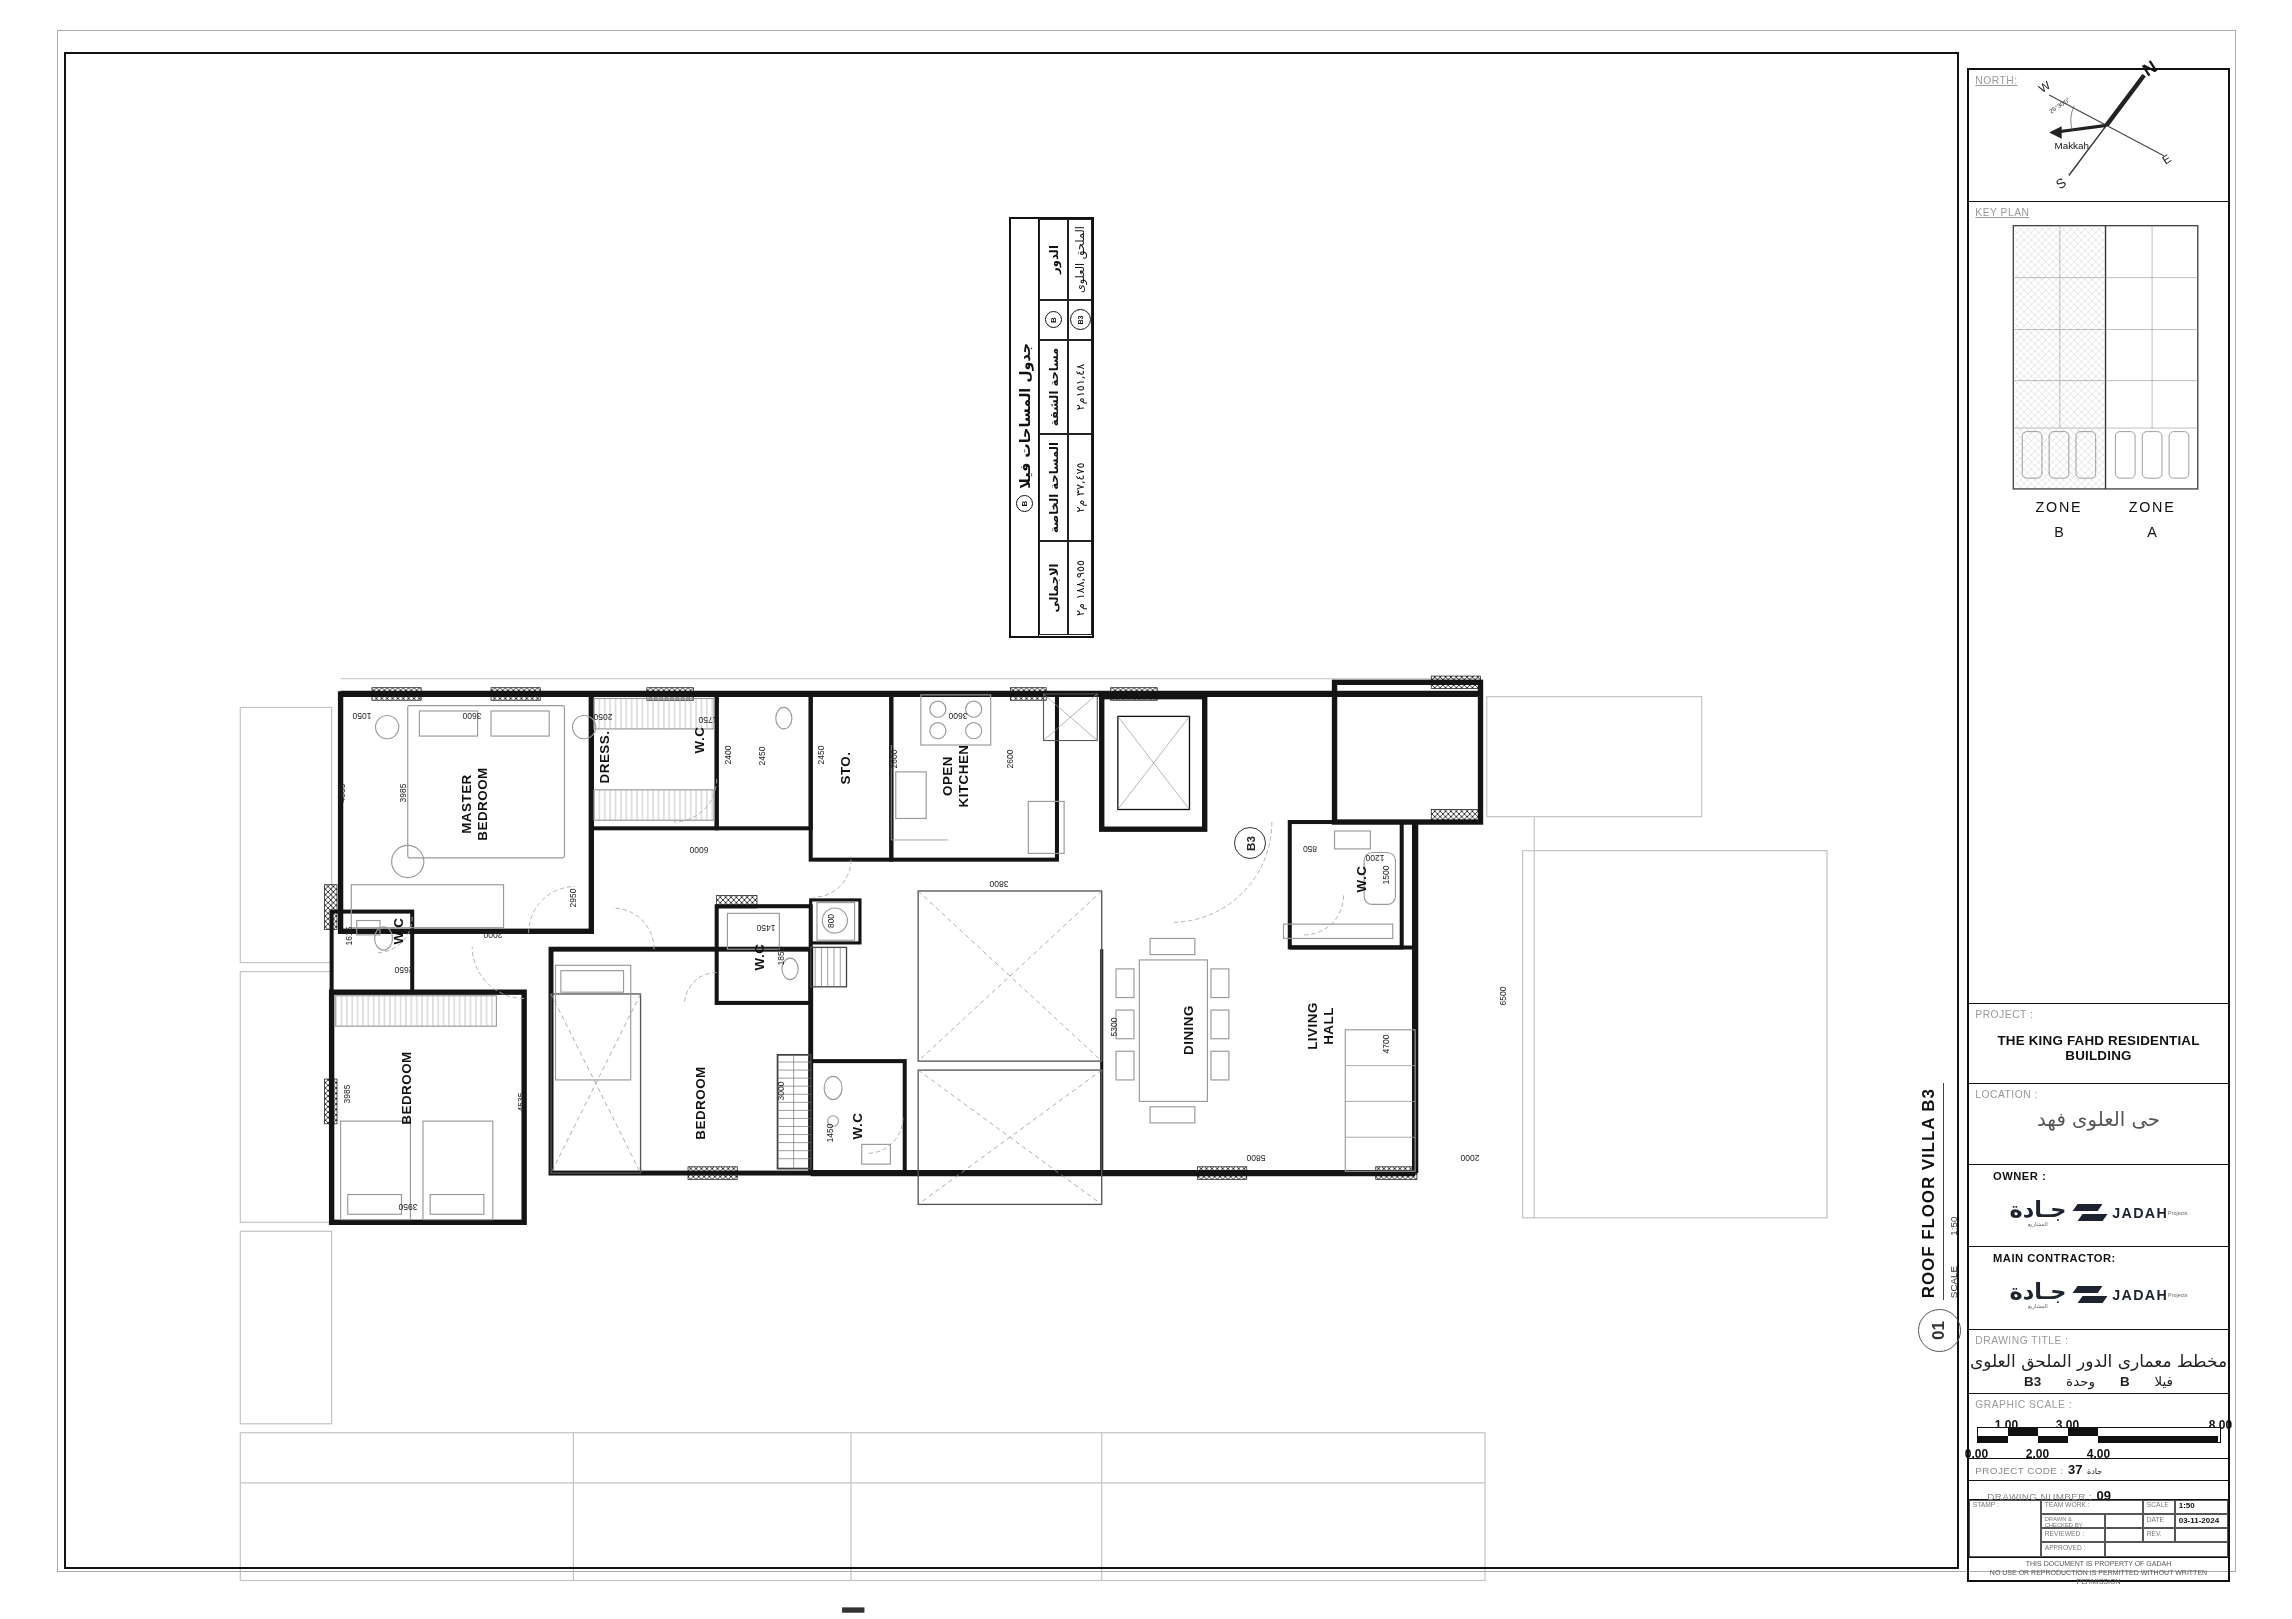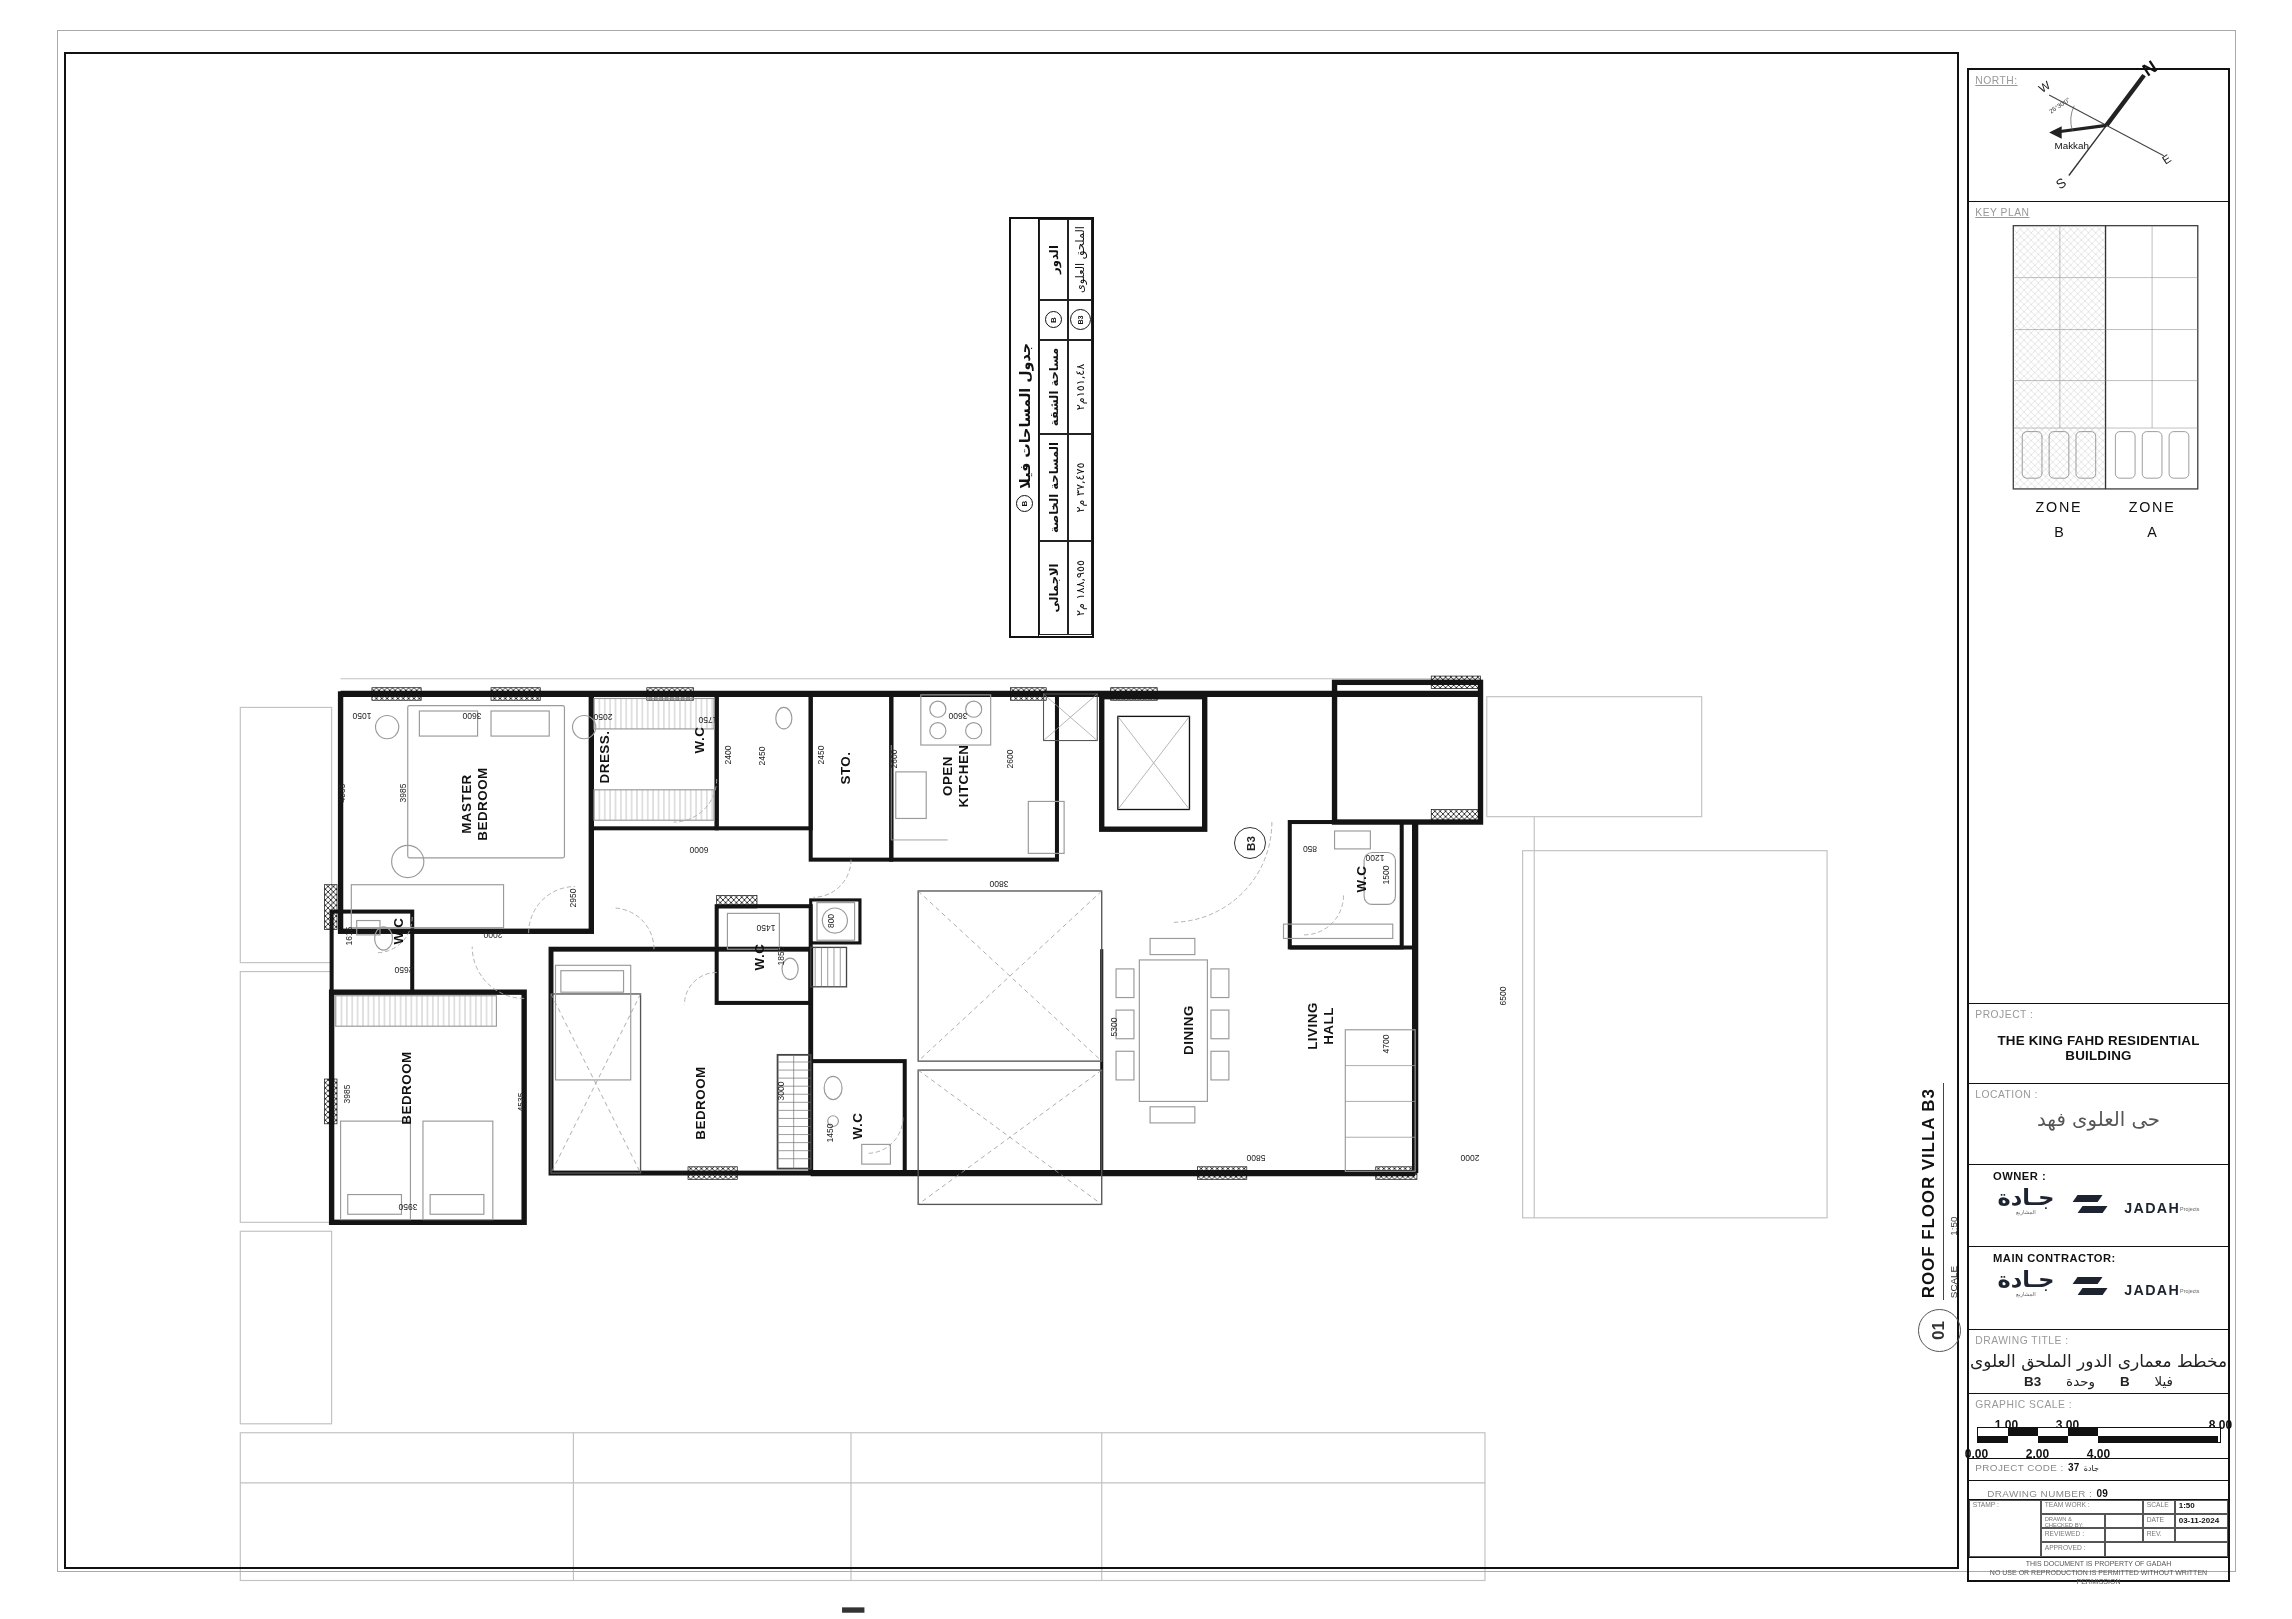--- a/index.html
+++ b/index.html
@@ -13,41 +13,41 @@
   .sec{border-bottom:1.8px solid #111;box-sizing:border-box;position:relative;}
   .sec:last-child{border-bottom:none;}
   .sec-label{font-size:10.3px;color:#999;letter-spacing:0.5px;padding:4.5px 6.3px;text-decoration:underline;}
   .sec-label.plain{text-decoration:none;}
   .sec-label.bold{color:#111;font-weight:bold;font-size:11.2px;text-decoration:none;padding-left:24px;}
   .h-north{height:132px;} .h-key{height:802px;} .h-project{height:80px;} .h-location{height:81px;}
   .h-owner{height:82px;} .h-contractor{height:83px;} .h-dtitle{height:64px;} .h-gscale{height:65px;}
   .h-pcode{height:21.5px;text-align:right;} .h-dnum{height:19px;} .h-stamp{height:58px;} .h-footer{height:22.4px;}
   .project-name{font-weight:bold;font-size:13.4px;text-align:center;margin-top:9px;letter-spacing:0.2px;}
   .location-val{font-size:19.7px;color:#555;text-align:center;margin-top:3.6px;}
-  .logo{display:flex;align-items:flex-end;justify-content:center;gap:20px;margin-top:0;}
+  .logo{display:flex;align-items:center;justify-content:center;gap:8px;margin-top:12px;}
   .logo-ar{font-size:22.4px;font-weight:bold;color:#1d2430;display:flex;flex-direction:column;align-items:center;line-height:1;}
   .logo-ar small{font-size:5.4px;color:#666;font-weight:normal;margin-top:1.8px;}
   .logo-mark{width:30px;height:23px;position:relative;}
   .logo-mark::before{content:"";position:absolute;left:0.9px;top:2.7px;width:25px;height:7.2px;background:#1d2430;transform:skewX(-35deg);}
   .logo-mark::after{content:"";position:absolute;left:5.4px;bottom:2.7px;width:25px;height:7.2px;background:#1d2430;transform:skewX(-35deg);}
   .logo-en{font-weight:bold;font-size:14.3px;letter-spacing:1.3px;color:#1d2430;display:flex;flex-direction:row;align-items:center;line-height:1;}
   .logo-en small{font-size:5.4px;color:#666;font-weight:normal;letter-spacing:0;margin-top:1.8px;}
   .dtitle-l1{font-size:17px;text-align:center;margin-top:0.9px;color:#222;}
   .dtitle-l2{display:flex;direction:rtl;justify-content:center;gap:25px;font-size:13.4px;margin-top:3.6px;color:#222;}
   .dtitle-l2 .lat{font-weight:bold;font-family:"Liberation Sans",sans-serif;}
   .gbar-wrap{position:relative;width:244px;margin:3.6px auto 0;height:38px;}
   .gtick{position:absolute;transform:translateX(-50%);font-size:12px;font-weight:bold;color:#111;}
   .gtick.top{top:0;} .gtick.bot{top:29px;}
   .gbar{position:absolute;top:9.9px;left:0;width:244px;height:16px;border:0.9px solid #111;box-sizing:border-box;}
   .gbar .row{display:flex;height:7.2px;}
   .gbar .row div{height:7.2px;}
   .seg-b{background:#111;} .seg-w{background:#fff;}
   .inline-row{display:flex;align-items:baseline;gap:4.5px;padding:2.7px 6.3px;}
   .inline-row .lab{font-size:9.9px;color:#888;letter-spacing:0.4px;}
-  .inline-row .val{font-size:10px;font-weight:bold;color:#111;}
+  .inline-row .val{font-size:13px;font-weight:bold;color:#111;}
   .inline-row .val-ar{font-size:8px;color:#111;}
   .stamp-grid{display:grid;grid-template-columns:72px 64px 38px 32px 53px;grid-template-rows:14.3px 14.3px 14.3px 14.3px;}
   .stamp-grid>div{border:0.7px solid #555;font-size:6.7px;color:#777;padding:0.9px 2.7px;overflow:hidden;box-sizing:border-box;}
   .stamp-grid .v{font-size:8px;font-weight:bold;color:#111;}
   .cell-stamp{grid-row:1/5;grid-column:1;}
   .cell-team{grid-column:2/4;}
   .cell-appr{grid-column:2;} .cell-appr-sp{grid-column:3/6;}
   .footer-note{font-size:7px;color:#555;text-align:center;line-height:1.25;padding-top:2.7px;}
   
   .viewlab{position:absolute;left:1904px;top:1026px;width:70px;height:326px;}

